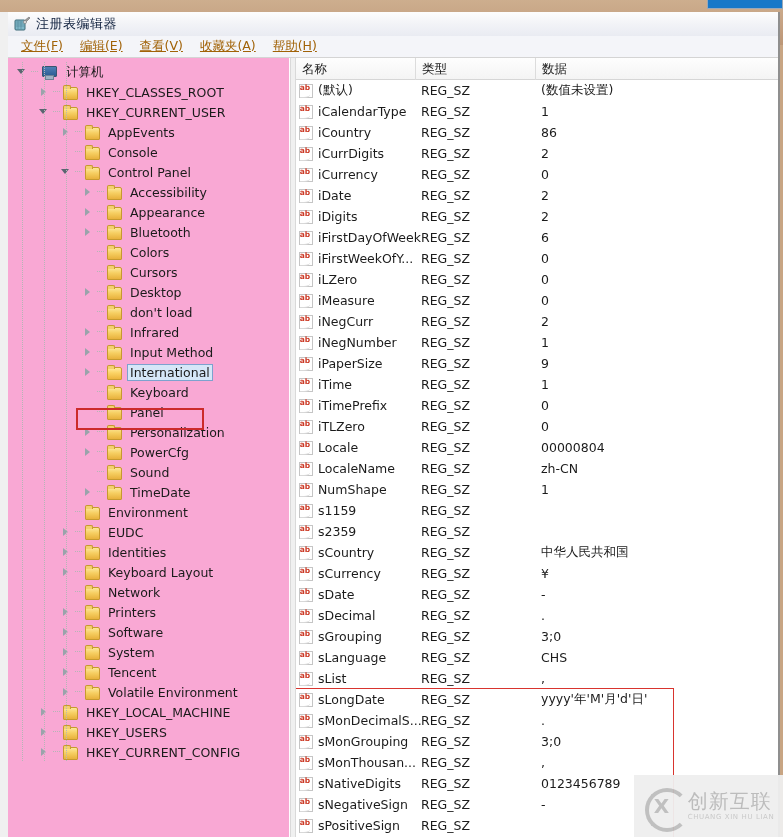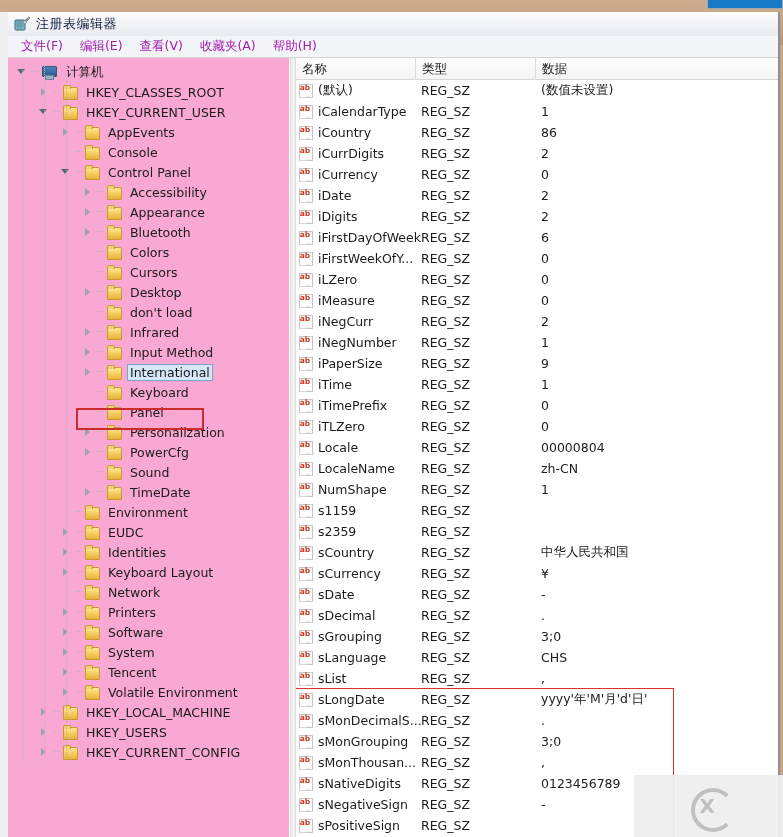--- a/index.html
+++ b/index.html
@@ -40,23 +40,23 @@
     font-family: "DejaVu Sans", "Liberation Sans", sans-serif;
   }
 
   
   .menubar {
     height: 22px; background: #f4f5f9;
     display: flex; align-items: center; padding-left: 5px;
     border-bottom: 1px solid #d4d4d4;
   }
   .menu-item {
-    font-size: 12.5px; color: #a21caf; padding: 2px 9px 2px 8px;
+    font-size: 12.5px; color: #a16207; padding: 2px 9px 2px 8px;
     font-family: "DejaVu Sans", "Liberation Sans", sans-serif;
-    white-space: nowrap; cursor: default;
+    white-space: nowrap; cursor: default; text-decoration: underline;
   }
 
   
   .body-split { position: relative; height: 791px; display: flex; background: #fff; }
   .tree-pane {
     position: relative; width: 282px; height: 100%;
     background: #f9a8d4; border-right: 1px solid #ffffff;
     overflow: hidden;
   }
   .splitter { width: 6px; background: #f0f0f0; border-left: 1px solid #d9d9d9; border-right: 1px solid #d9d9d9; }
@@ -764,15 +764,19 @@
         <div class="list-annot" id="list-annot" style="left: -2px; top: 630px; width: 380px; height: 161px;"></div>
       </div>
 
     </div>
   </div>
 
   <div class="watermark">
     <span class="wm-mark">
       <span class="wm-x">X</span>
     </span>
+    <span class="wm-text">
+      <span class="wm-cn">创新互联</span>
+      <span class="wm-py">CHUANG XIN HU LIAN</span>
+    </span>
   </div>
 
 </div>
 
 </body></html>

